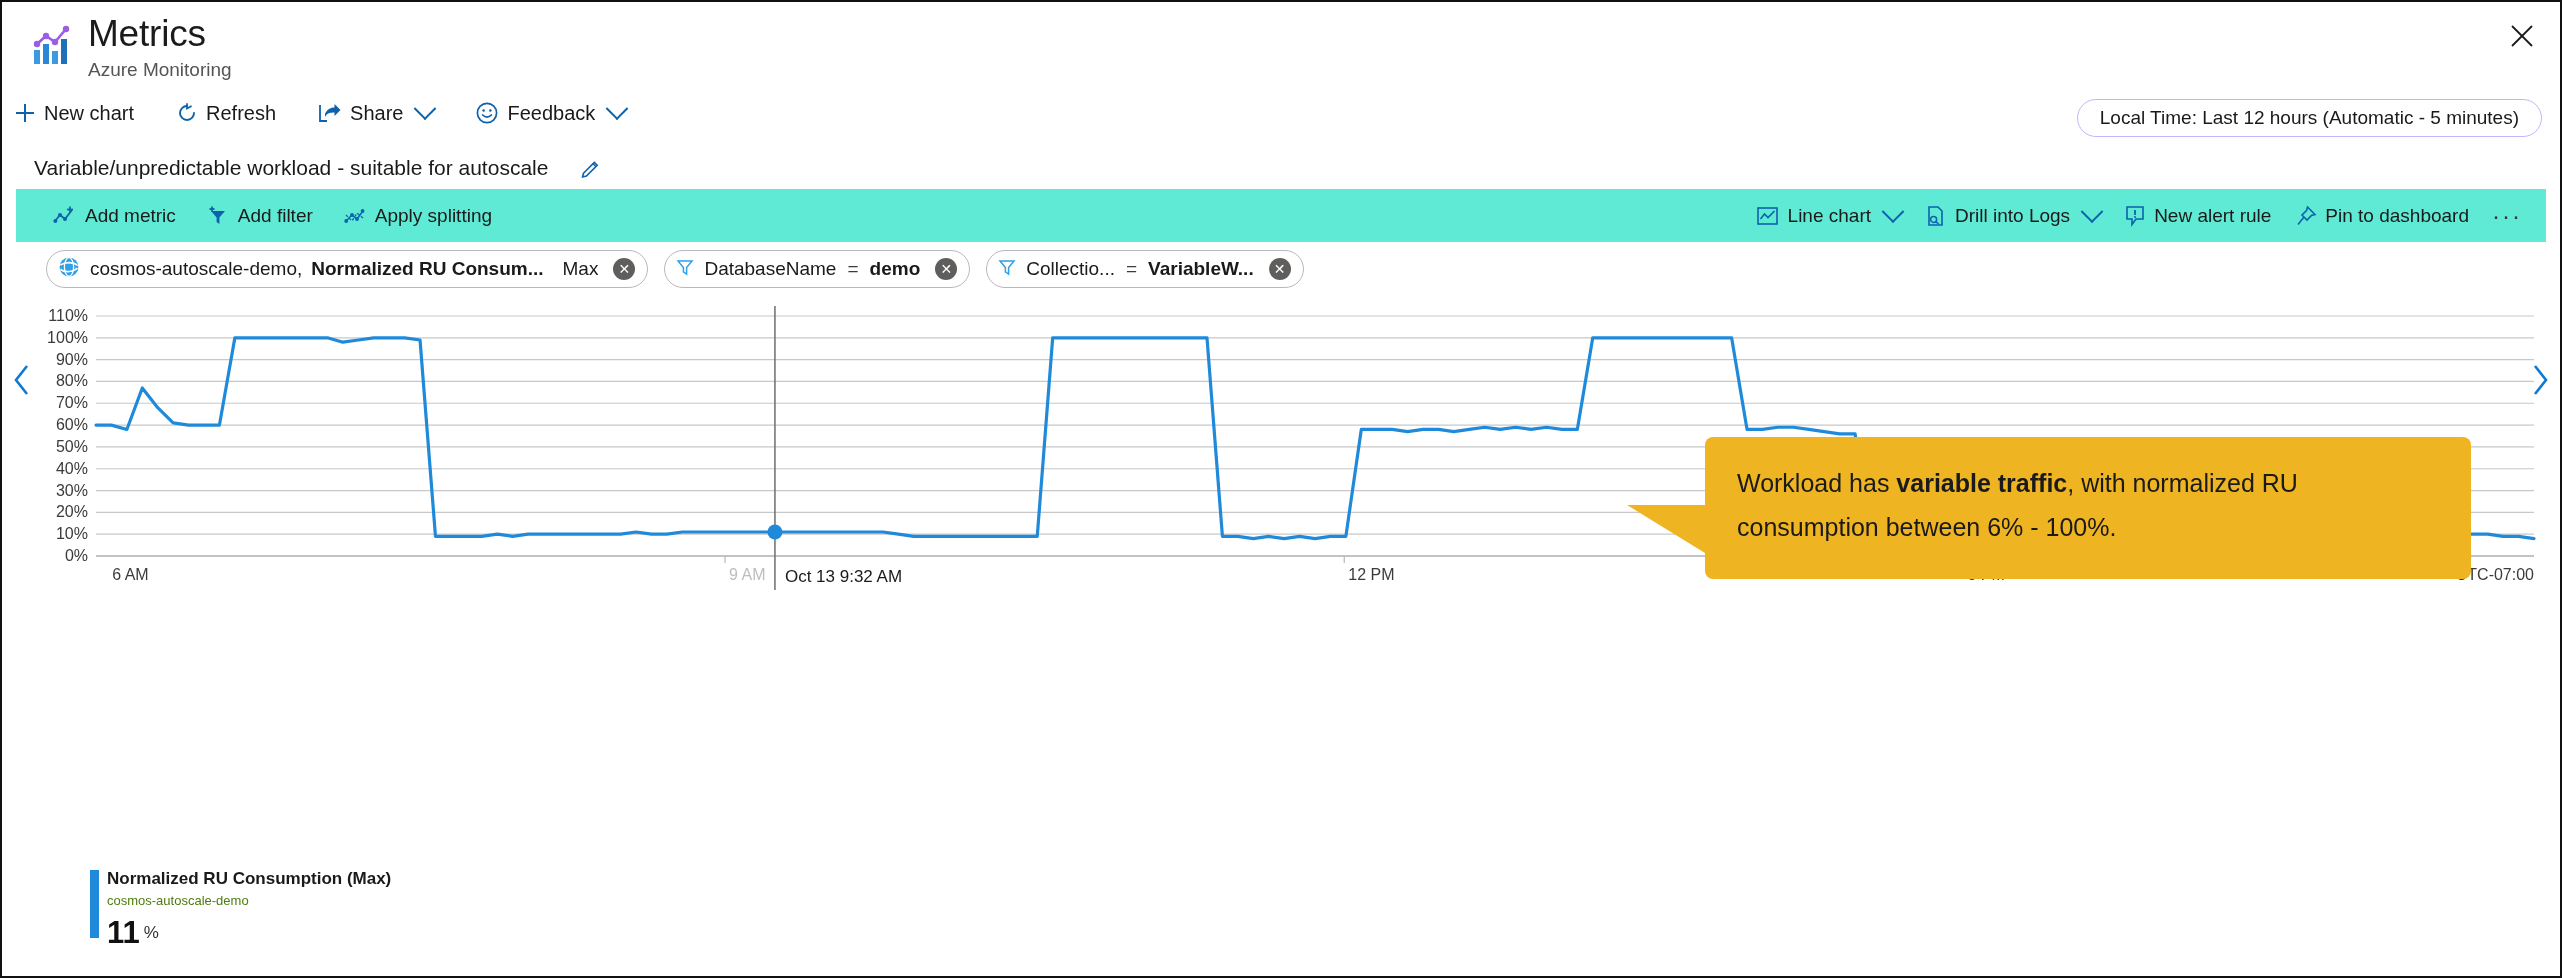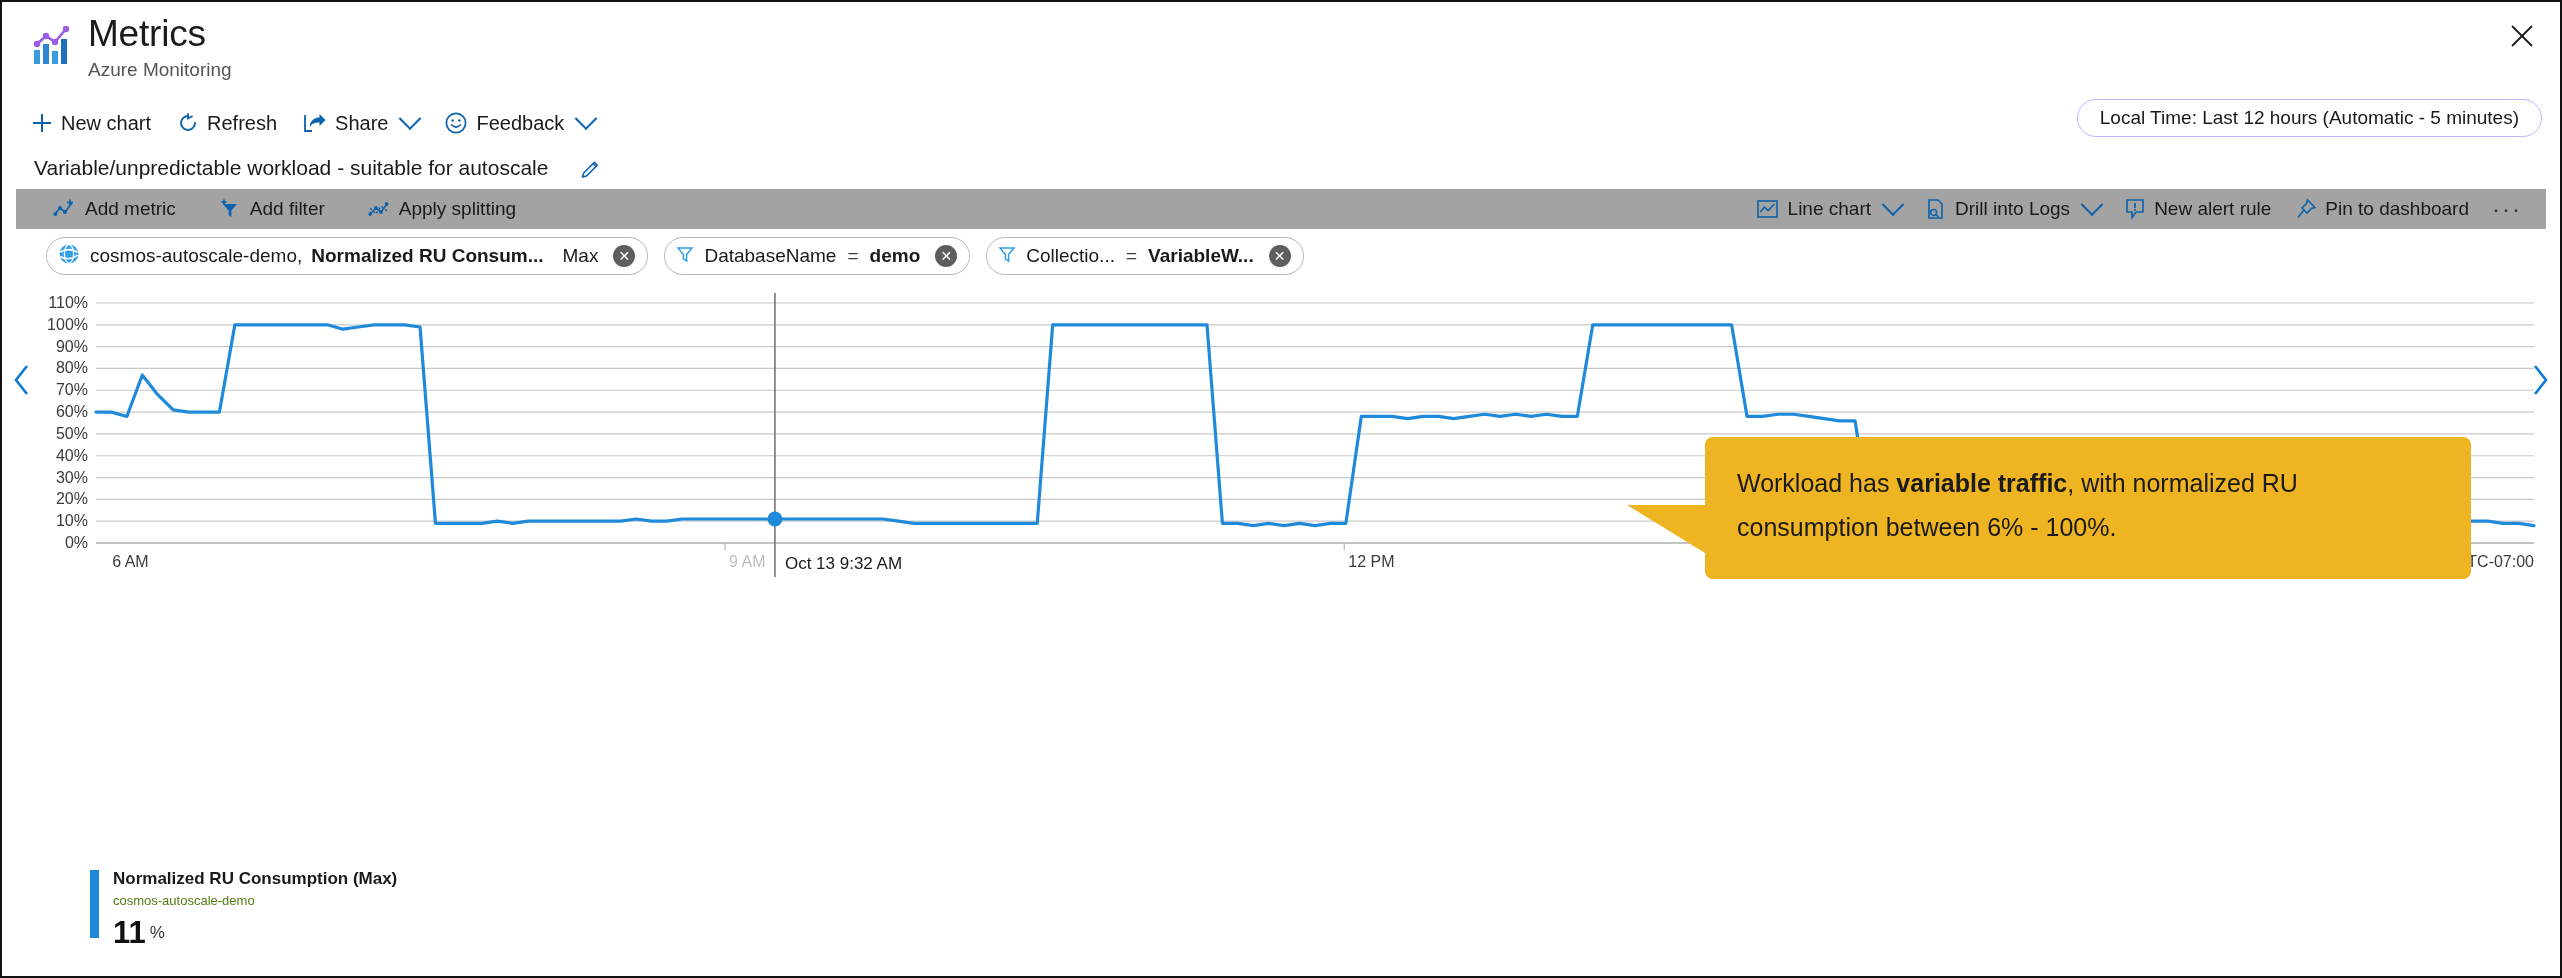--- a/index.html
+++ b/index.html
@@ -58,23 +58,23 @@
     display: flex; align-items: center; justify-content: center;
     cursor: pointer;
     font-size: 0;
   }
 
   
   .commandbar {
     position: relative;
     height: 48px;
     display: flex;
-    align-items: flex-end;
-    padding-left: 18px;
-    gap: 4px;
+    align-items: flex-start;
+    padding-left: 1px;
+    gap: 20px;
   }
   .cmd {
     display: inline-flex;
     align-items: center;
     gap: 8px;
     height: 38px;
     padding: 0 11px;
     font-size: 20px;
     color: #1a1a1a;
     cursor: pointer;
@@ -117,26 +117,26 @@
     gap: 32px;
     padding: 9px 0 9px 18px;
     font-size: 21px;
     color: #1a1a1a;
   }
   .chart-title { font-weight: 400; }
   .edit-pencil { cursor: pointer; display:inline-flex; }
 
   .chart-toolbar {
     position: relative;
-    height: 40px;
-    background: #a3a3a3;
+    height: 53px;
+    background: #5eead4;
     display: flex;
     align-items: center;
     padding-left: 26px;
-    gap: 20px;
+    gap: 8px;
   }
   .chart-toolbar .cmd { font-size: 19px; height: 36px; }
   .toolbar-right {
     position: absolute;
     right: 14px;
     display: flex;
     align-items: center;
     gap: 2px;
   }
   .ellipsis { font-size: 24px; color: #333; padding: 0 10px; cursor: pointer; letter-spacing: 2px; line-height: 18px;}
@@ -220,21 +220,21 @@
     border-width: 0 78px 48px 0;
     border-color: transparent #efb422 transparent transparent;
   }
 
   
   .legend {
     position: absolute;
     left: 88px;
     top: 866px;
     display: flex;
-    gap: 14px;
+    gap: 8px;
   }
   .legend-bar {
     width: 9px;
     height: 68px;
     background: #1f8ada;
     flex: 0 0 auto;
     margin-top: 2px;
   }
   .legend-text { display: flex; flex-direction: column; }
   .legend-metric { font-size: 17px; font-weight: 700; color: #1a1a1a; line-height: 22px; }

